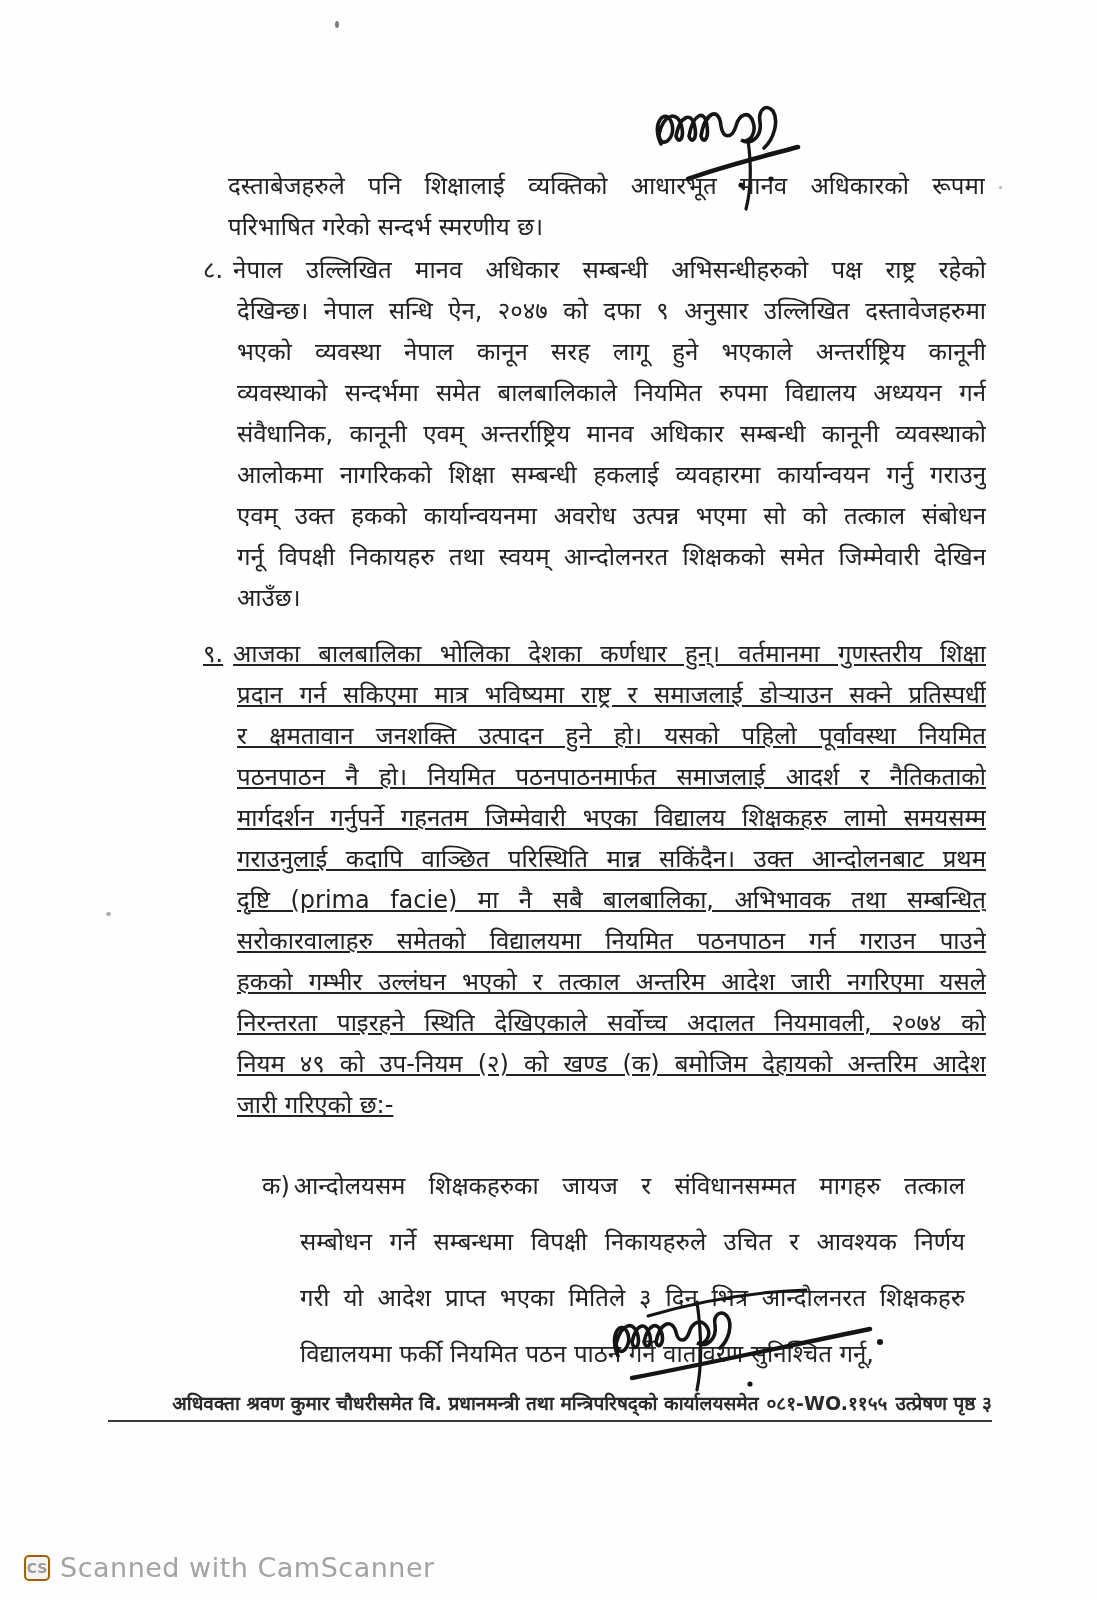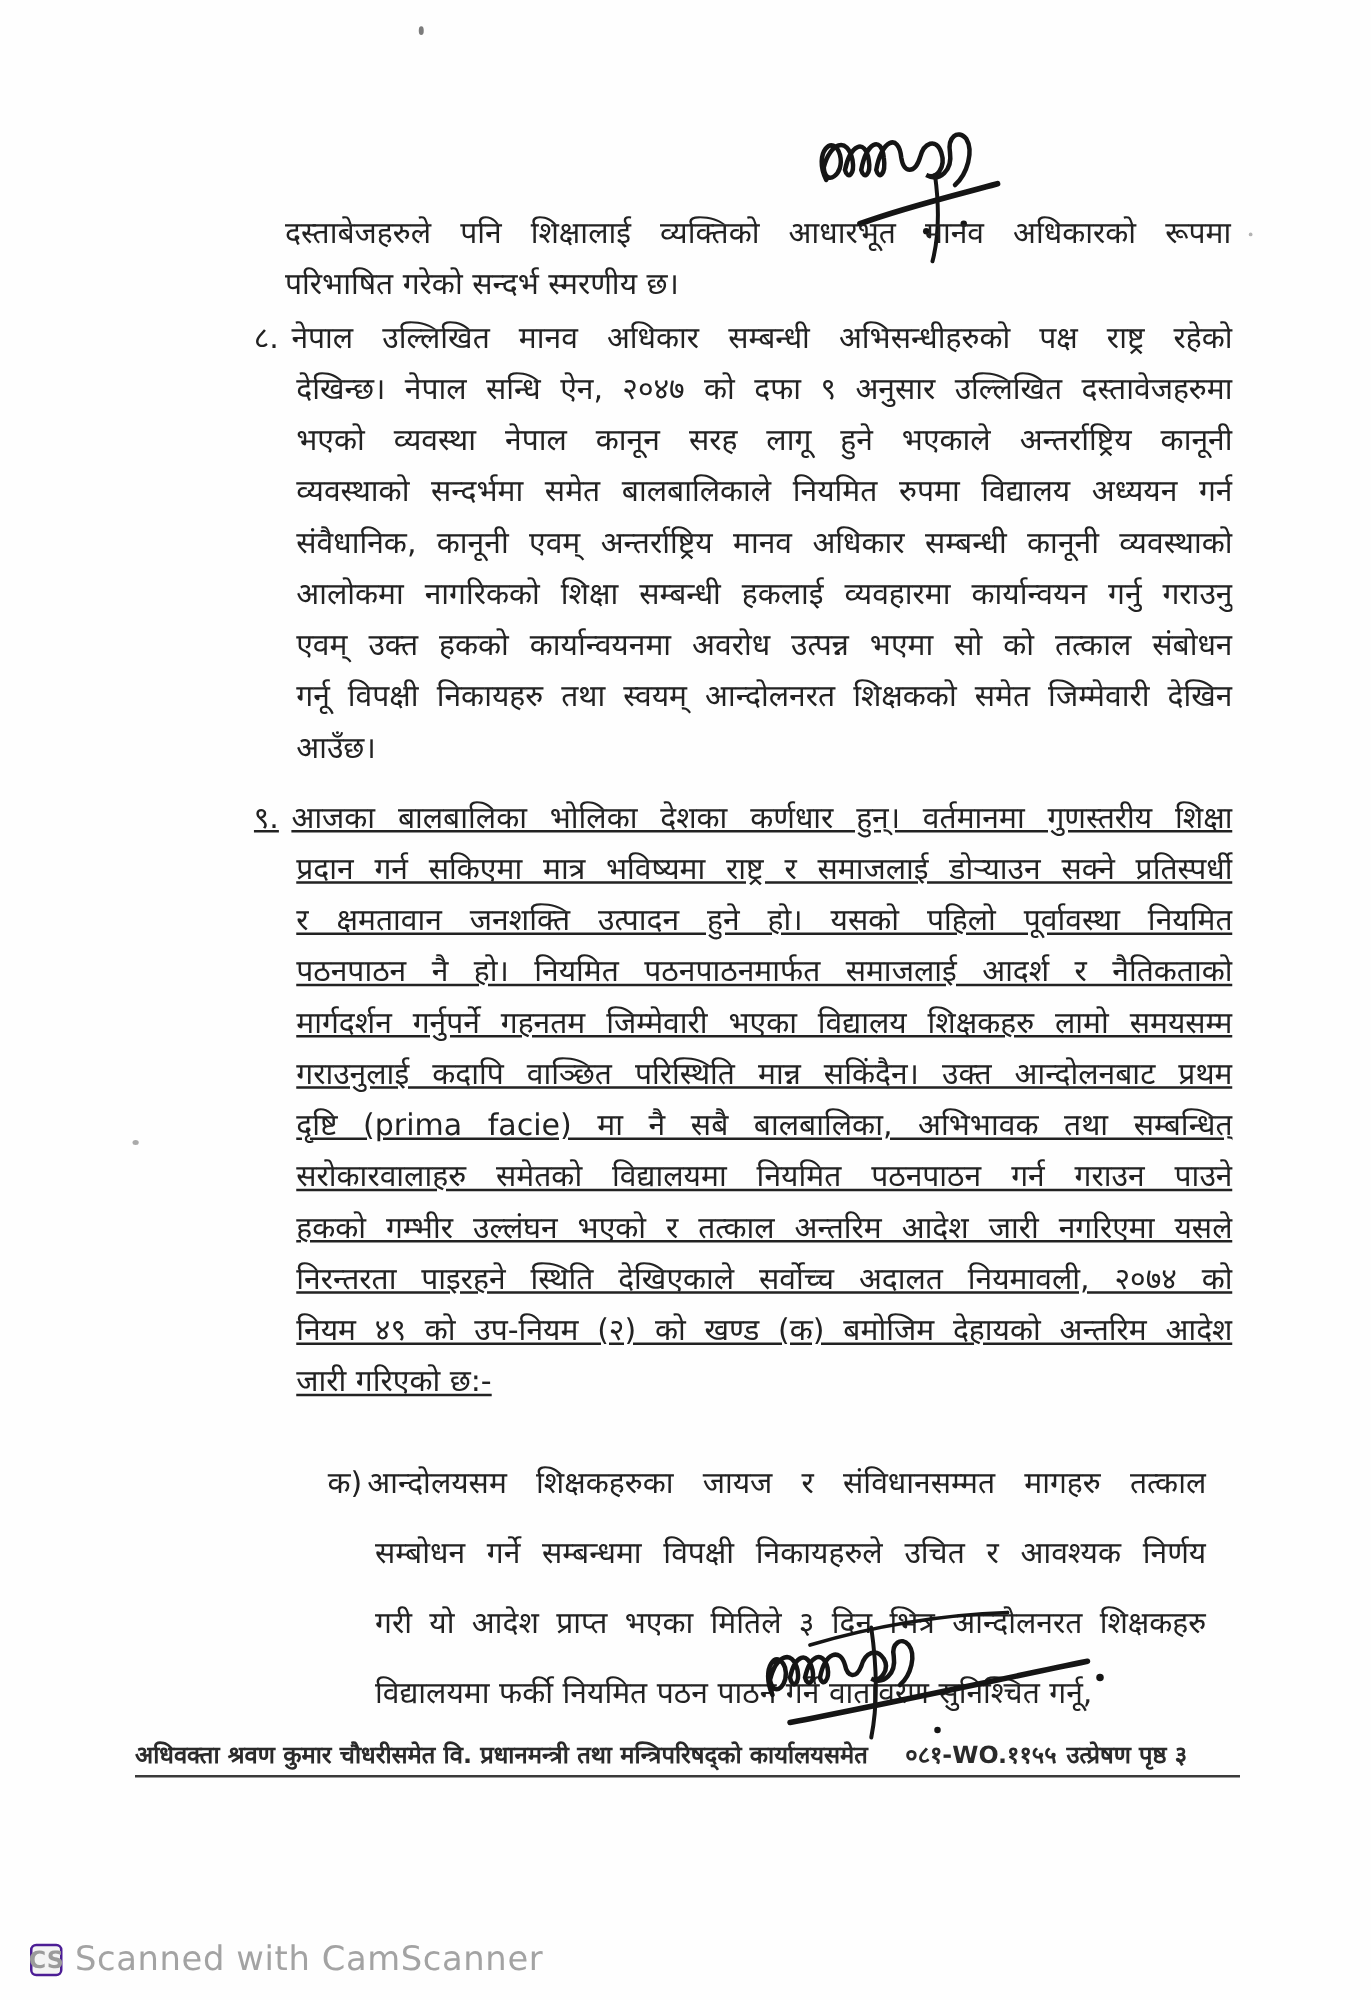--- a/index.html
+++ b/index.html
@@ -26,37 +26,37 @@
   .ka .cont{padding-left:38px;}
   .pnum{padding-right:10px;}
   .ka .pnum{padding-right:4px;}
 
   .sig{position:absolute;}
   .sig svg{display:block;}
 
   .footer{
     position:absolute;
     left:108px;top:1390px;width:884px;
-    display:flex;justify-content:flex-start;align-items:baseline;
+    display:flex;justify-content:flex-end;align-items:baseline;
     font-size:19px;font-weight:bold;color:#2a2a2a;
     border-bottom:2px solid #3a3a3a;
     padding-bottom:4px;
   }
-  .footer .case{padding:0 8px;margin-left:22px;}
+  .footer .case{padding:0 8px;}
 
   .watermark{
     position:absolute;left:24px;top:1552px;
     display:flex;align-items:center;gap:10px;
     color:#a3a3a3;
   }
   .cs-icon{
     width:26px;height:26px;
-    border:2px solid #4c1d95;border-radius:5px;
+    border:2px solid #a16207;border-radius:5px;
     background:#f4f4f4;color:#9b9b9b;
-    font-size:19px;font-weight:bold;
+    font-size:14px;font-weight:bold;
     display:flex;align-items:center;justify-content:center;
     box-sizing:border-box;
   }
   .wm-text{font-size:27px;letter-spacing:0.5px;}
 
   .speck{position:absolute;background:#444;border-radius:50%;opacity:.7;}
 </style>
 </head>
 <body>
 

